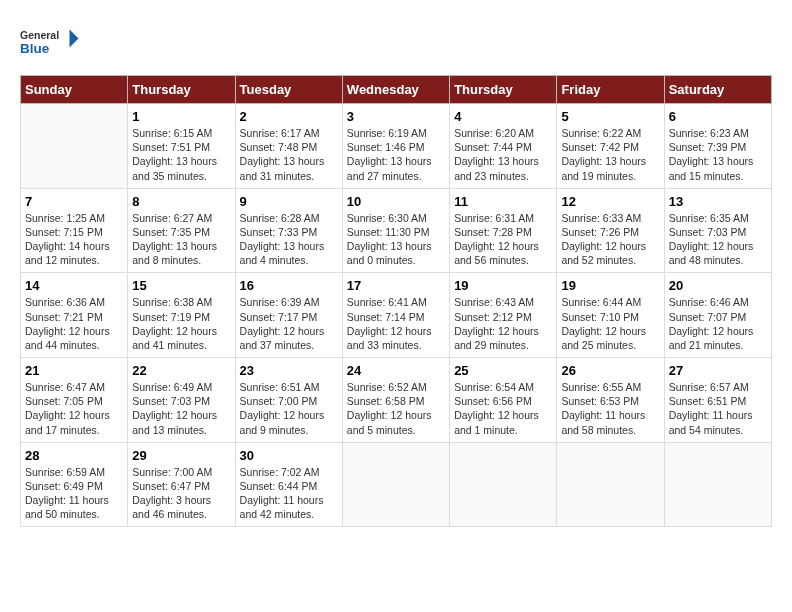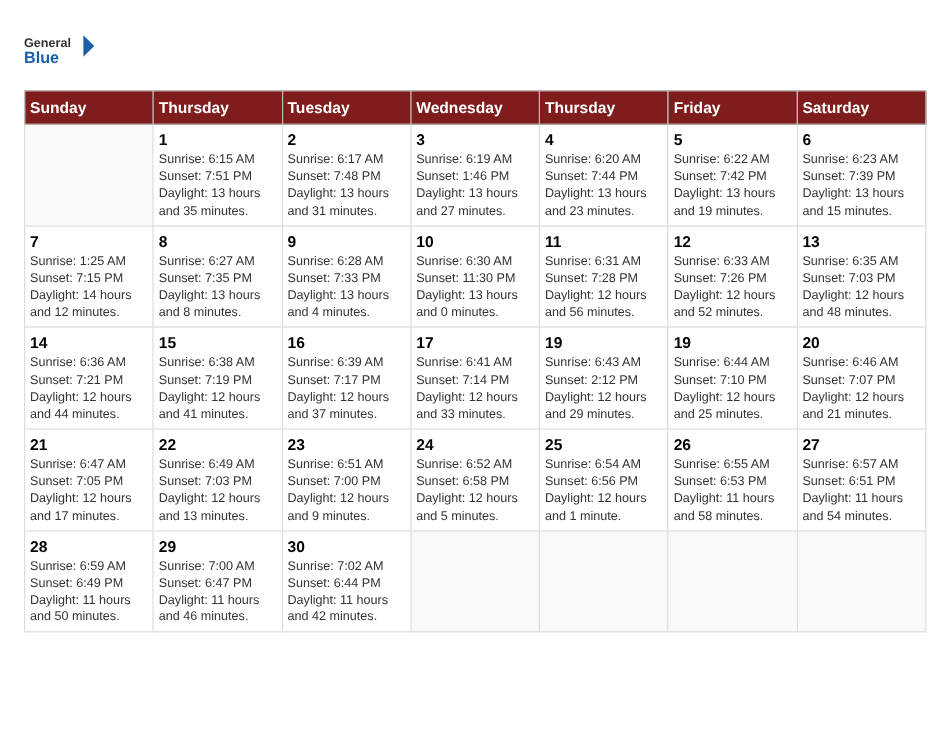--- a/index.html
+++ b/index.html
@@ -342,21 +342,21 @@
           <span>Sunrise: 6:59 AM</span><br>
           <span>Sunset: 6:49 PM</span><br>
           <span>Daylight: 11 hours and 50 minutes.</span>
         </div>
         </td>
         <td>
           <span class="day-num">29</span>
         <div class="day-info">
           <span>Sunrise: 7:00 AM</span><br>
           <span>Sunset: 6:47 PM</span><br>
-          <span>Daylight: 11 hours and 46 minutes.</span>
+          <span>Daylight: 3 hours and 46 minutes.</span>
         </div>
         </td>
         <td>
           <span class="day-num">30</span>
         <div class="day-info">
           <span>Sunrise: 7:02 AM</span><br>
           <span>Sunset: 6:44 PM</span><br>
           <span>Daylight: 11 hours and 42 minutes.</span>
         </div>
         </td>

